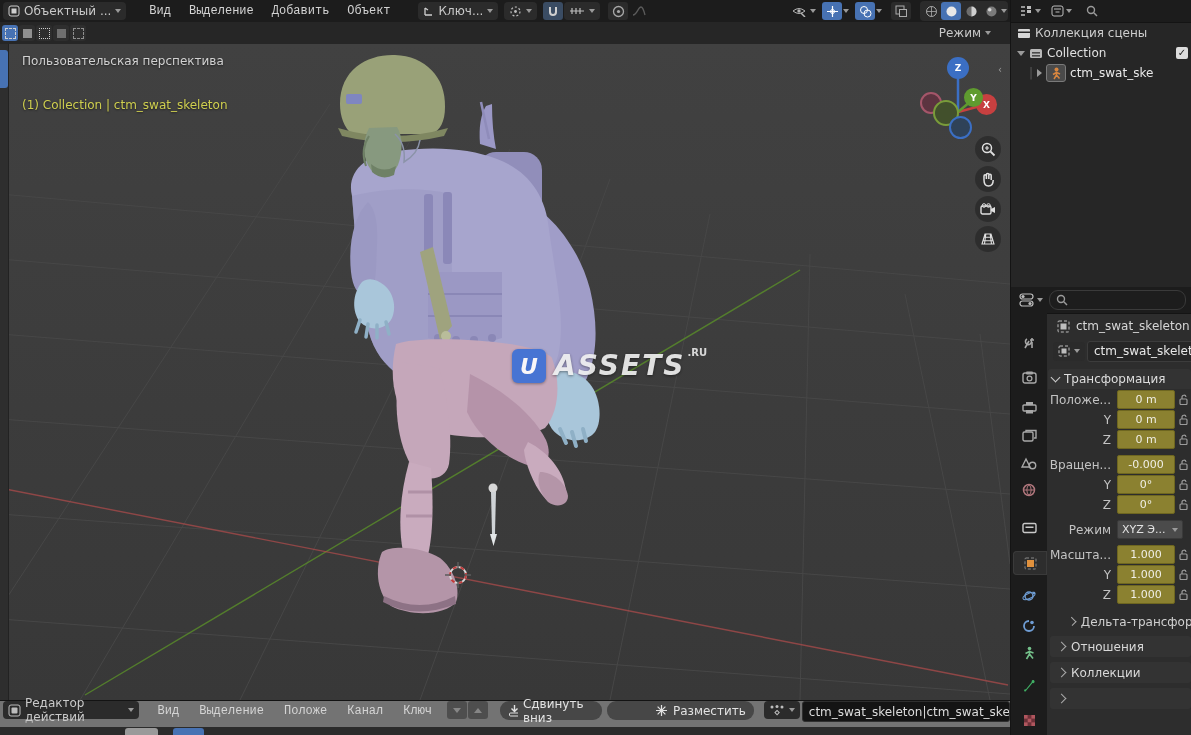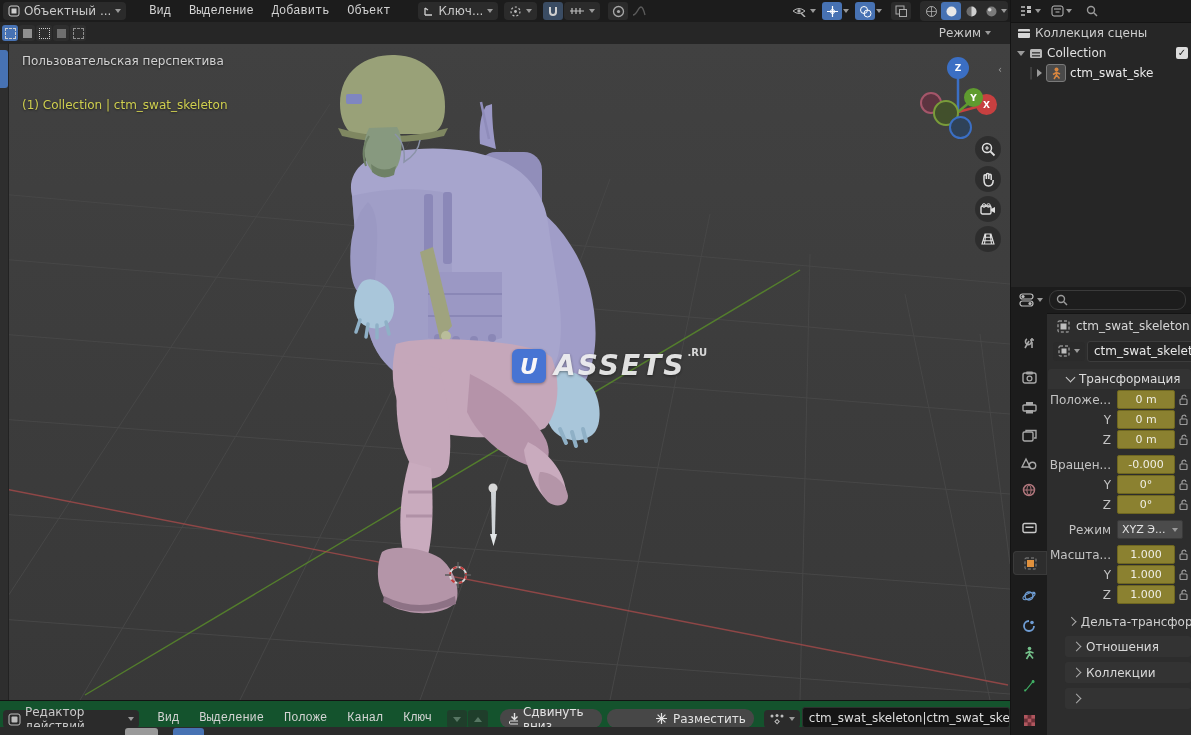--- a/index.html
+++ b/index.html
@@ -47,31 +47,31 @@
   #props{left:1010px;top:287px;width:181px;height:448px;background:#2d2d2d;border-left:1px solid #141414;}
   #props-header{height:26px;background:#1c1c1c;display:flex;align-items:center;gap:6px;padding:0 6px 0 8px;border-bottom:1px solid #141414;}
   .search{flex:1;height:18px;background:#1d1d1d;border:1px solid #3a3a3a;border-radius:9px;display:flex;align-items:center;padding-left:6px;gap:4px;}
   #tab-strip{position:absolute;left:0;top:26px;width:36px;height:422px;background:#1c1c1c;}
   .ptab{position:absolute;left:4px;width:28px;height:24px;display:flex;align-items:center;justify-content:center;border-radius:4px 0 0 4px;}
   .ptab.active{left:2px;width:34px;background:#2d2d2d;border-radius:4px 0 0 4px;box-shadow:inset 0 0 0 1px #3a3a3a;}
   #props-content{position:absolute;left:36px;top:26px;width:145px;height:422px;}
   .crumb{display:flex;align-items:center;gap:6px;height:26px;padding-left:10px;color:#d6d6d6;}
   .datablock{display:flex;align-items:center;gap:2px;height:24px;padding:0 4px 0 6px;}
   .db-field{flex:1;height:19px;background:#262626;border:1px solid #3c3c3c;border-radius:3px;color:#e8e8e8;display:flex;align-items:center;padding-left:6px;}
-  .panel-hdr{display:flex;align-items:center;gap:5px;height:20px;background:#333333;border-radius:3px 3px 0 0;margin:0 1px;padding-left:19px;color:#dddddd;}
+  .panel-hdr{display:flex;align-items:center;gap:5px;height:20px;background:#333333;border-radius:3px 3px 0 0;margin:0 1px;padding-left:4px;color:#dddddd;}
   .trow{display:flex;align-items:center;height:19px;margin-top:1px;}
   .tlabel{width:64px;text-align:right;padding-right:6px;color:#c3c3c3;white-space:nowrap;overflow:hidden;}
   .tfield{width:56px;height:17px;background:#8b8130;border:1px solid #6e6620;border-radius:2px;color:#f0efe6;display:flex;align-items:center;justify-content:center;font-size:11px;}
   .tfield.gray{background:#4b4b4b;border-color:#3a3a3a;color:#e3e3e3;justify-content:space-between;padding:0 4px;}
   .lock{margin-left:4px;}
-  .cpanel{height:21px;background:#333333;border-radius:3px;margin:5px 1px 0 18px;display:flex;align-items:center;gap:6px;padding-left:8px;color:#d8d8d8;text-align:center;}
+  .cpanel{height:21px;background:#333333;border-radius:3px;margin:5px 1px 0 3px;display:flex;align-items:center;gap:6px;padding-left:8px;color:#d8d8d8;text-align:center;}
   .chev-r{display:inline-block;width:6px;height:6px;border-right:1.6px solid #aaa;border-bottom:1.6px solid #aaa;transform:rotate(-45deg);}
   .chev-d{display:inline-block;width:6px;height:6px;border-right:1.6px solid #ccc;border-bottom:1.6px solid #ccc;transform:rotate(45deg);margin-top:-3px;}
   
-  #dope{left:0;top:700px;width:1010px;height:27px;background:#14532d;border-top:1px solid #131313;display:flex;align-items:flex-end;gap:2px;}
+  #dope{left:0;top:700px;width:1010px;height:27px;background:#737373;border-top:1px solid #131313;display:flex;align-items:flex-start;gap:2px;}
   .dbtn{display:flex;align-items:center;gap:5px;background:#474747;border-radius:9px;height:19px;padding:0 8px;color:#e2e2e2;}
   .action-field{height:19px;background:#141414;border:1px solid #2f2f2f;border-radius:3px;color:#dddddd;display:flex;align-items:center;padding:0 6px;width:252px;white-space:nowrap;overflow:hidden;}
   #dope-strip{left:0;top:727px;width:1010px;height:8px;background:#2b2b2b;}
   .strip-pill{position:absolute;top:1px;height:10px;border-radius:3px;}
   svg{display:block;}
 </style>
 </head>
 <body>
 
 <div id="root">

